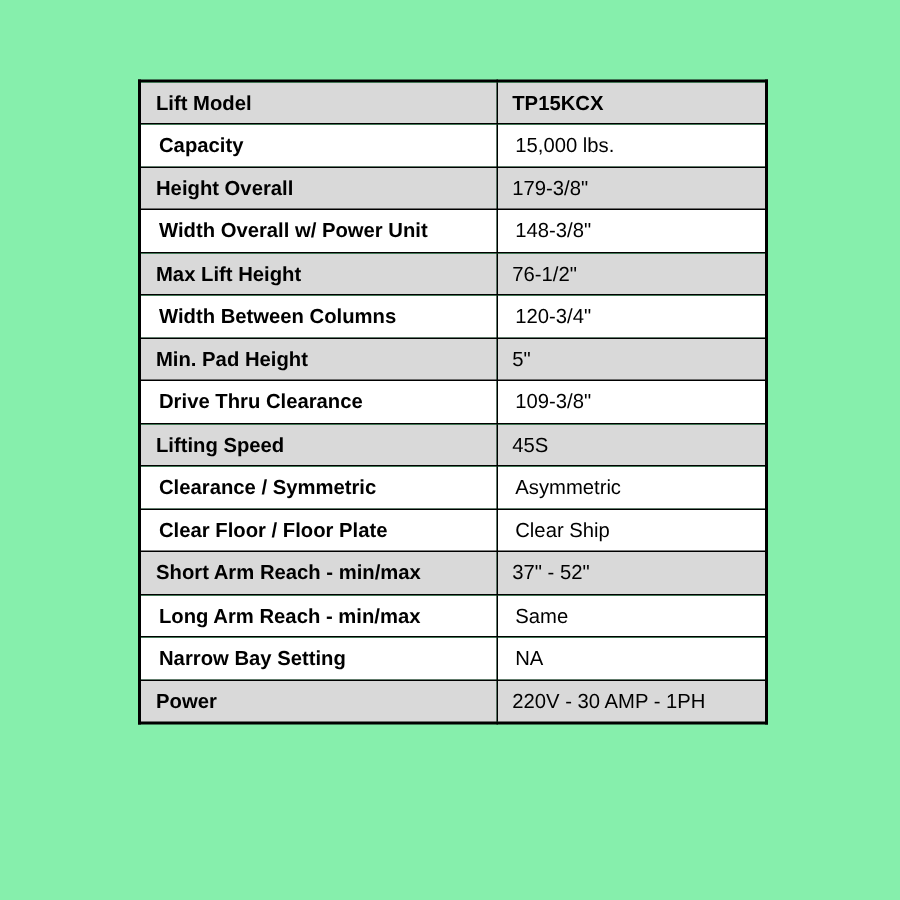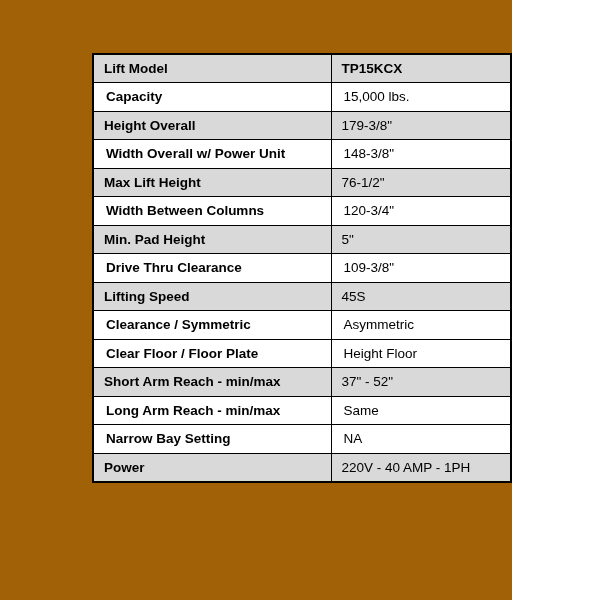--- a/index.html
+++ b/index.html
@@ -7,24 +7,24 @@
     padding: 0;
   }
   body {
     width: 600px;
     height: 600px;
     background: #ffffff;
     font-family: "Liberation Sans", sans-serif;
     overflow: hidden;
   }
   .page {
-    width: 512px;
+    width: 600px;
     height: 600px;
     position: relative;
-    background: #a16207;
+    background: #86efac;
     box-sizing: border-box;
   }
   .spec-table-wrap {
     position: absolute;
     left: 92px;
     top: 53px;
     width: 420px;
   }
   table.spec-table {
     border-collapse: collapse;
@@ -113,34 +113,34 @@
           <tr class="shade">
             <td class="label">Lifting Speed</td>
             <td class="value">45S</td>
           </tr>
           <tr class="plain">
             <td class="label">Clearance / Symmetric</td>
             <td class="value">Asymmetric</td>
           </tr>
           <tr class="plain">
             <td class="label">Clear Floor / Floor Plate</td>
-            <td class="value">Height Floor</td>
+            <td class="value">Clear Ship</td>
           </tr>
           <tr class="shade">
             <td class="label">Short Arm Reach - min/max</td>
             <td class="value">37" - 52"</td>
           </tr>
           <tr class="plain">
             <td class="label">Long Arm Reach - min/max</td>
             <td class="value">Same</td>
           </tr>
           <tr class="plain">
             <td class="label">Narrow Bay Setting</td>
             <td class="value">NA</td>
           </tr>
           <tr class="shade">
             <td class="label">Power</td>
-            <td class="value">220V - 40 AMP - 1PH</td>
+            <td class="value">220V - 30 AMP - 1PH</td>
           </tr>
         </tbody>
     </table>
   </div>
 </div>
 
 </body></html>

